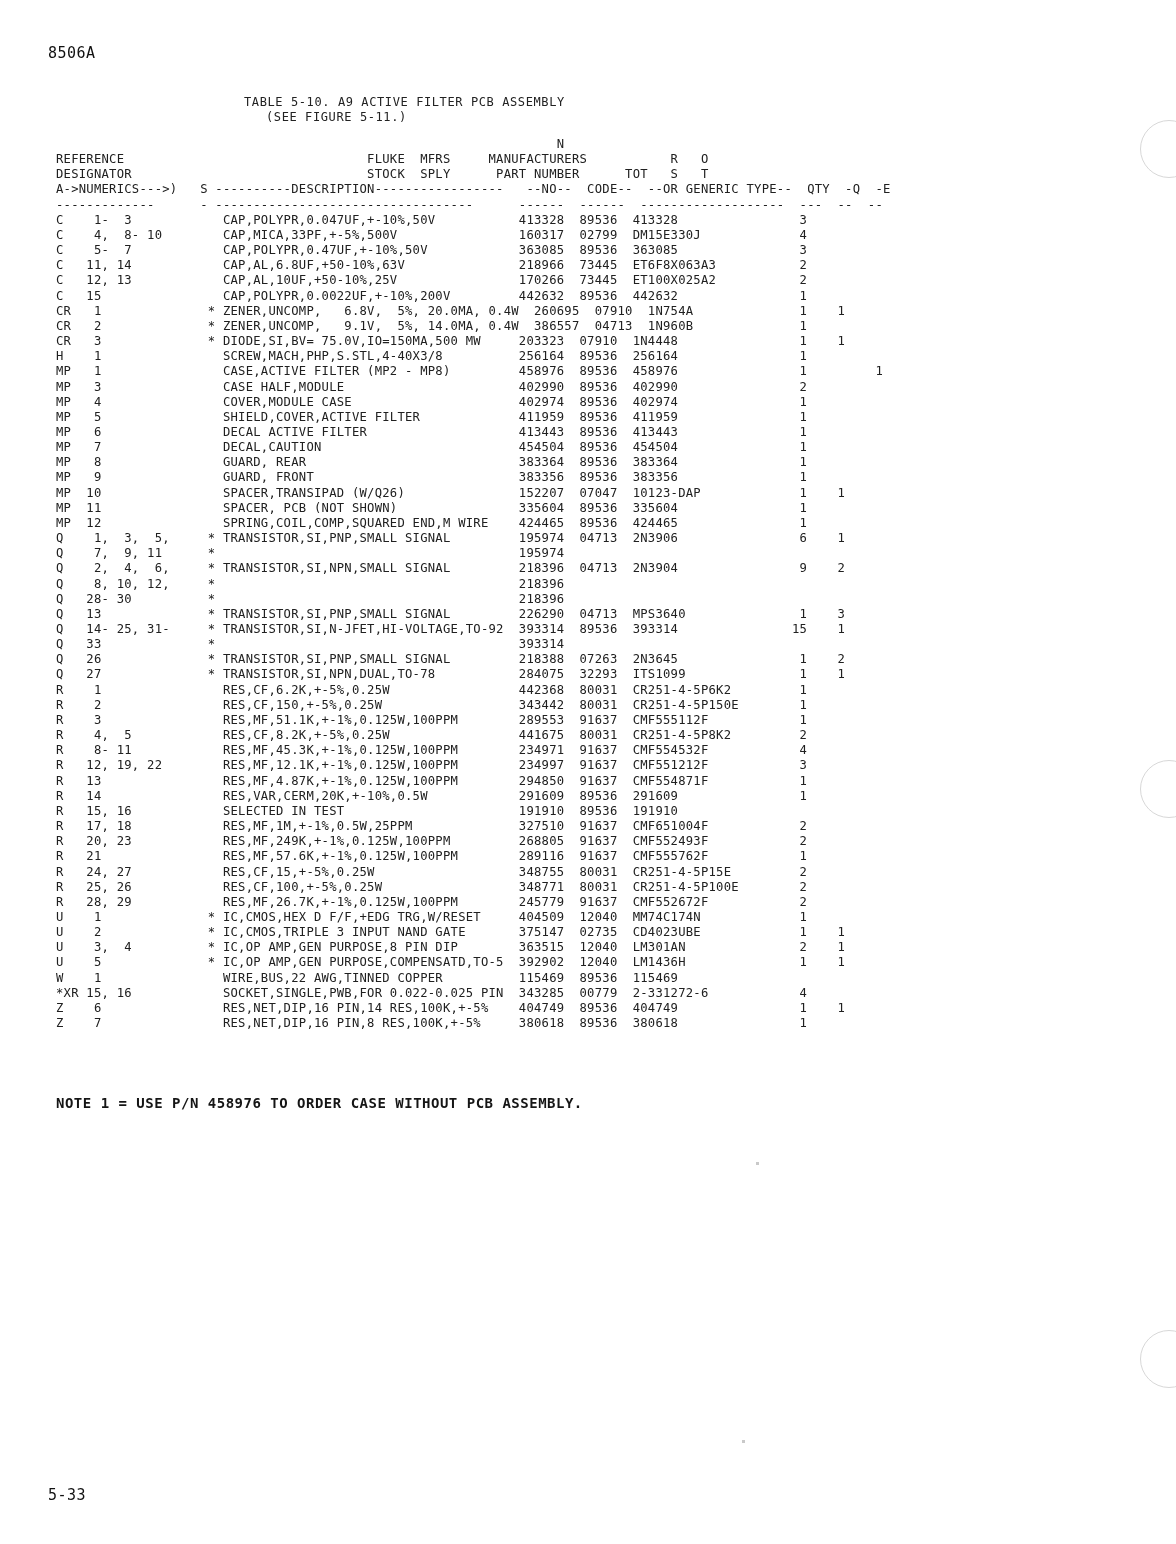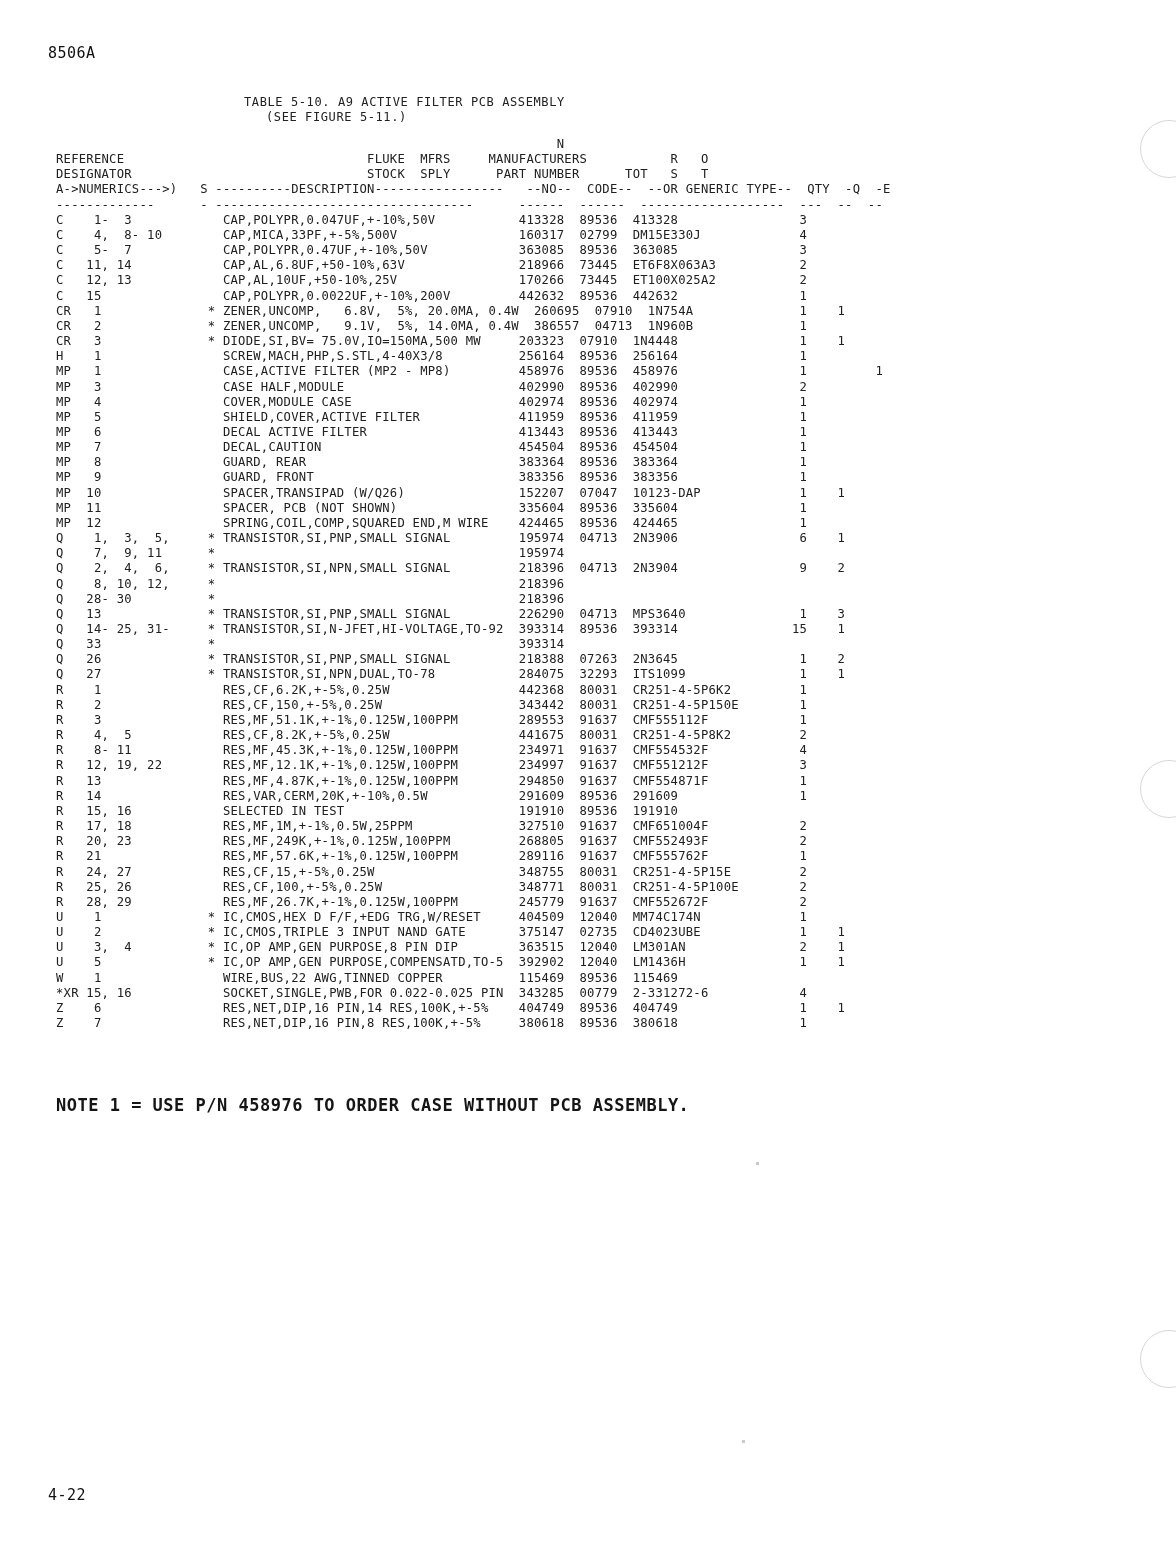--- a/index.html
+++ b/index.html
@@ -58,21 +58,21 @@
     white-space: pre;
     color: #202020;
   }
   .hdr {
     color: #202020;
   }
   .note {
     position: absolute;
     left: 56px;
     top: 1095px;
-    font-size: 17px;
+    font-size: 14px;
     letter-spacing: 0.5px;
     white-space: pre;
     color: #151515;
     font-weight: bold;
   }
   
   .arc {
     position: absolute;
     border: 1px solid #d8d8d8;
     border-radius: 50%;
@@ -152,20 +152,20 @@
 U    2              * IC,CMOS,TRIPLE 3 INPUT NAND GATE       375147  02735  CD4023UBE             1    1
 U    3,  4          * IC,OP AMP,GEN PURPOSE,8 PIN DIP        363515  12040  LM301AN               2    1
 U    5              * IC,OP AMP,GEN PURPOSE,COMPENSATD,TO-5  392902  12040  LM1436H               1    1
 W    1                WIRE,BUS,22 AWG,TINNED COPPER          115469  89536  115469
 *XR 15, 16            SOCKET,SINGLE,PWB,FOR 0.022-0.025 PIN  343285  00779  2-331272-6            4
 Z    6                RES,NET,DIP,16 PIN,14 RES,100K,+-5%    404749  89536  404749                1    1
 Z    7                RES,NET,DIP,16 PIN,8 RES,100K,+-5%     380618  89536  380618                1</span></div>
 
   <div class="note">NOTE 1 = USE P/N 458976 TO ORDER CASE WITHOUT PCB ASSEMBLY.</div>
 
-  <div class="page-no">4-22</div>
+  <div class="page-no">5-33</div>
 
   <div class="arc a1"></div>
   <div class="arc a2"></div>
   <div class="arc a3"></div>
   <div class="speck" style="left:756px; top:1162px;"></div>
   <div class="speck" style="left:742px; top:1440px;"></div>
 </div>
 
 </body></html>

